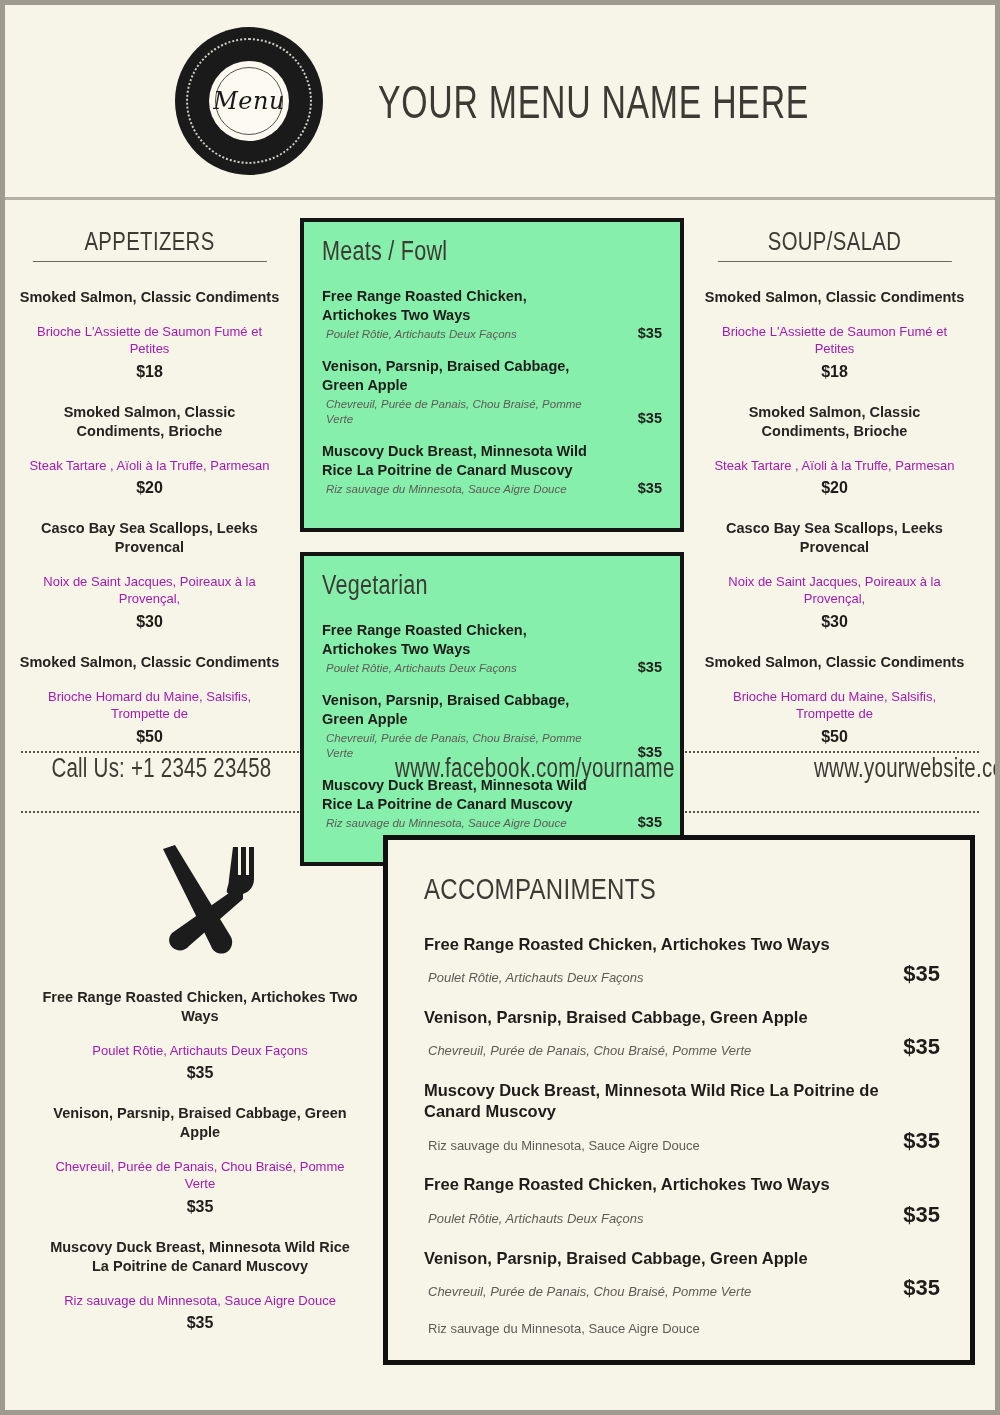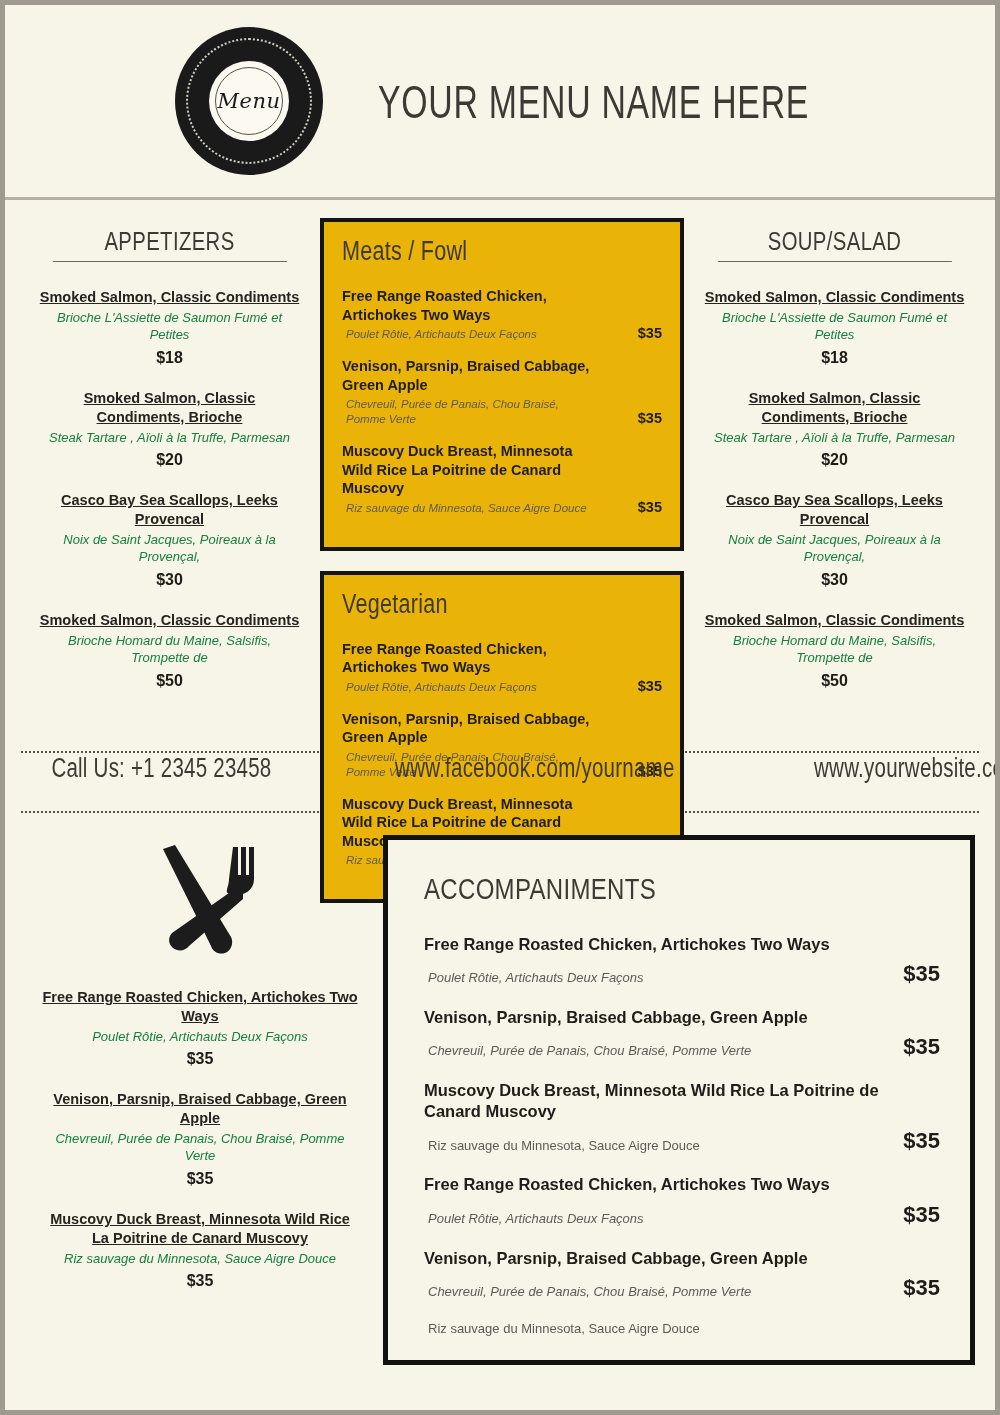--- a/index.html
+++ b/index.html
@@ -61,41 +61,41 @@
     border: 1px solid #55524c;
   }
   .badge-text {
     position: absolute;
     inset: 34px;
     display: flex;
     align-items: center;
     justify-content: center;
     font-family: "DejaVu Serif", serif;
     font-style: italic;
-    font-size: 21px;
+    font-size: 24px;
     color: #1a1a1a;
     letter-spacing: 0.5px;
   }
 
   .menu-title {
     margin-left: 55px;
     font-size: 47px;
     letter-spacing: 1px;
     color: #3d3a33;
     font-weight: 400;
     white-space: nowrap;
     transform: scaleX(0.72);
     transform-origin: left center;
     font-stretch: condensed;
   }
 
   
   .main {
     display: flex;
-    padding: 18px 18px 0 22px;
+    padding: 18px 18px 0 2px;
     height: 545px;
   }
 
   .col-side {
     width: 285px;
     flex: 0 0 285px;
     padding: 0 12px;
   }
   .col-center {
     flex: 1 1 auto;
@@ -123,41 +123,39 @@
     max-width: 300px;
     border-bottom: 1px solid #6c685f;
   }
 
   .side-item { text-align: center; margin-bottom: 22px; }
   .side-item-name {
     font-size: 14.5px;
     font-weight: bold;
     color: #262421;
     line-height: 1.3;
-    text-decoration: underline;
   }
   .side-item-desc {
     font-size: 13px;
-    font-style: italic;
-    color: #15803d;
+    color: #a21caf;
     line-height: 1.35;
-    margin-top: 2px;
+    margin-top: 16px;
   }
   .side-item-price {
     font-size: 16px;
     font-weight: bold;
     color: #1e1c19;
     margin-top: 5px;
   }
 
   
   .box {
     border: 4px solid #141414;
     padding: 14px 18px 16px 18px;
-    background: #eab308;
+    background: #86efac;
     margin-bottom: 20px;
   }
   .box-heading {
     font-size: 27px;
     color: #3d3a33;
     letter-spacing: 0.3px;
     transform: scaleX(0.8);
     transform-origin: left center;
     margin-bottom: 20px;
     white-space: nowrap;

